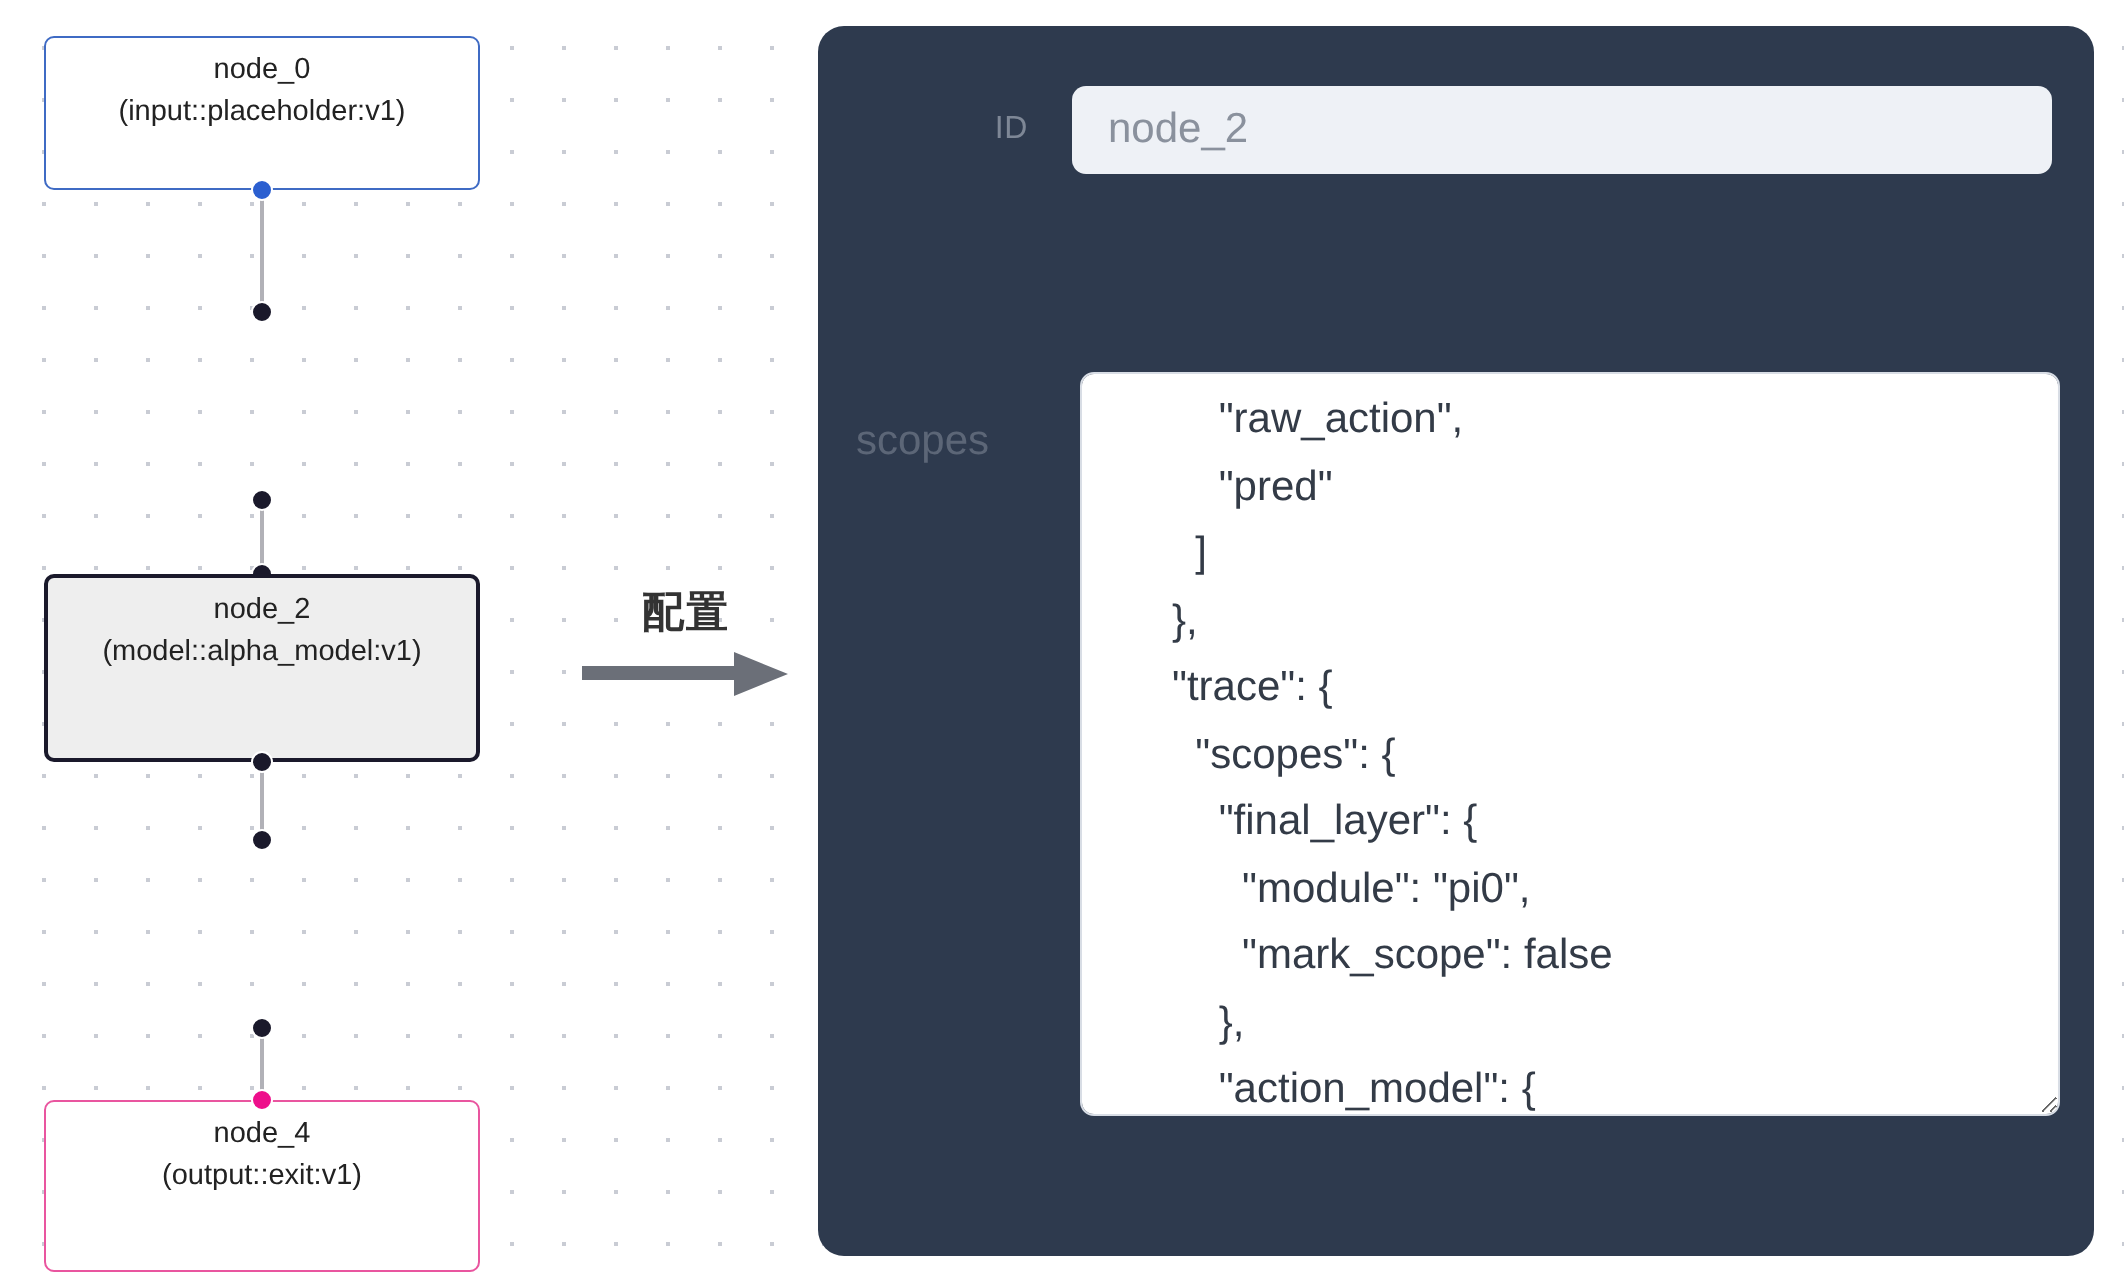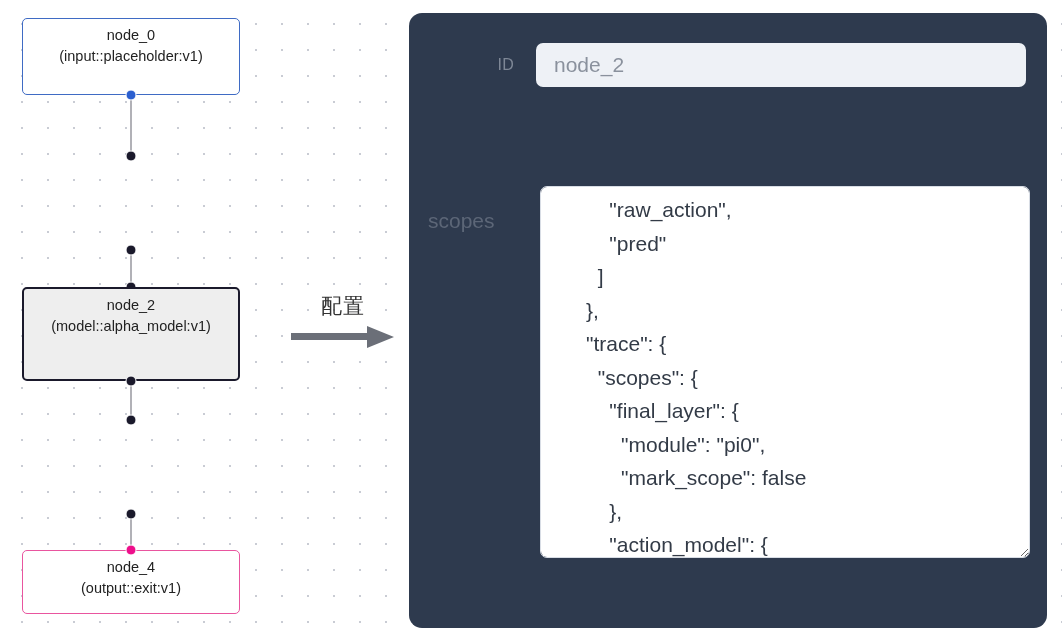--- a/index.html
+++ b/index.html
@@ -88,20 +88,21 @@
     text-align: center;
     user-select: none;
   }
   #transition .cjk-label {
     font-size: 21px;
     color: #333333;
     letter-spacing: 1px;
     line-height: 1;
     margin-bottom: 7px;
     font-family: "DejaVu Sans", sans-serif;
+    font-weight: bold;
   }
   #transition .arrow-wrap {
     display: block;
     line-height: 0;
   }
 
   
   #config-panel {
     position: absolute;
     left: 409px;
@@ -225,21 +226,21 @@
     <div class="handle" style="top:287px;"></div>
     <div class="node selected-node" style="top:287px;height:94px;">
       <span>node_2
 (model::alpha_model:v1)</span>
     </div>
     <div class="handle" style="top:381px;"></div>
 
     <div class="handle" style="top:420px;"></div>
     <div class="handle" style="top:514px;"></div>
 
-    <div class="node pink-node" style="top:550px;height:64px;">
+    <div class="node pink-node" style="top:550px;height:86px;">
       <span>node_4
 (output::exit:v1)</span>
     </div>
     <div class="handle pink" style="top:550px;"></div>
   </div>
 
   <div id="transition">
     <div class="cjk-label">配置</div>
     <span class="arrow-wrap">
       <svg width="104" height="26" viewBox="0 0 104 26" aria-hidden="true">

